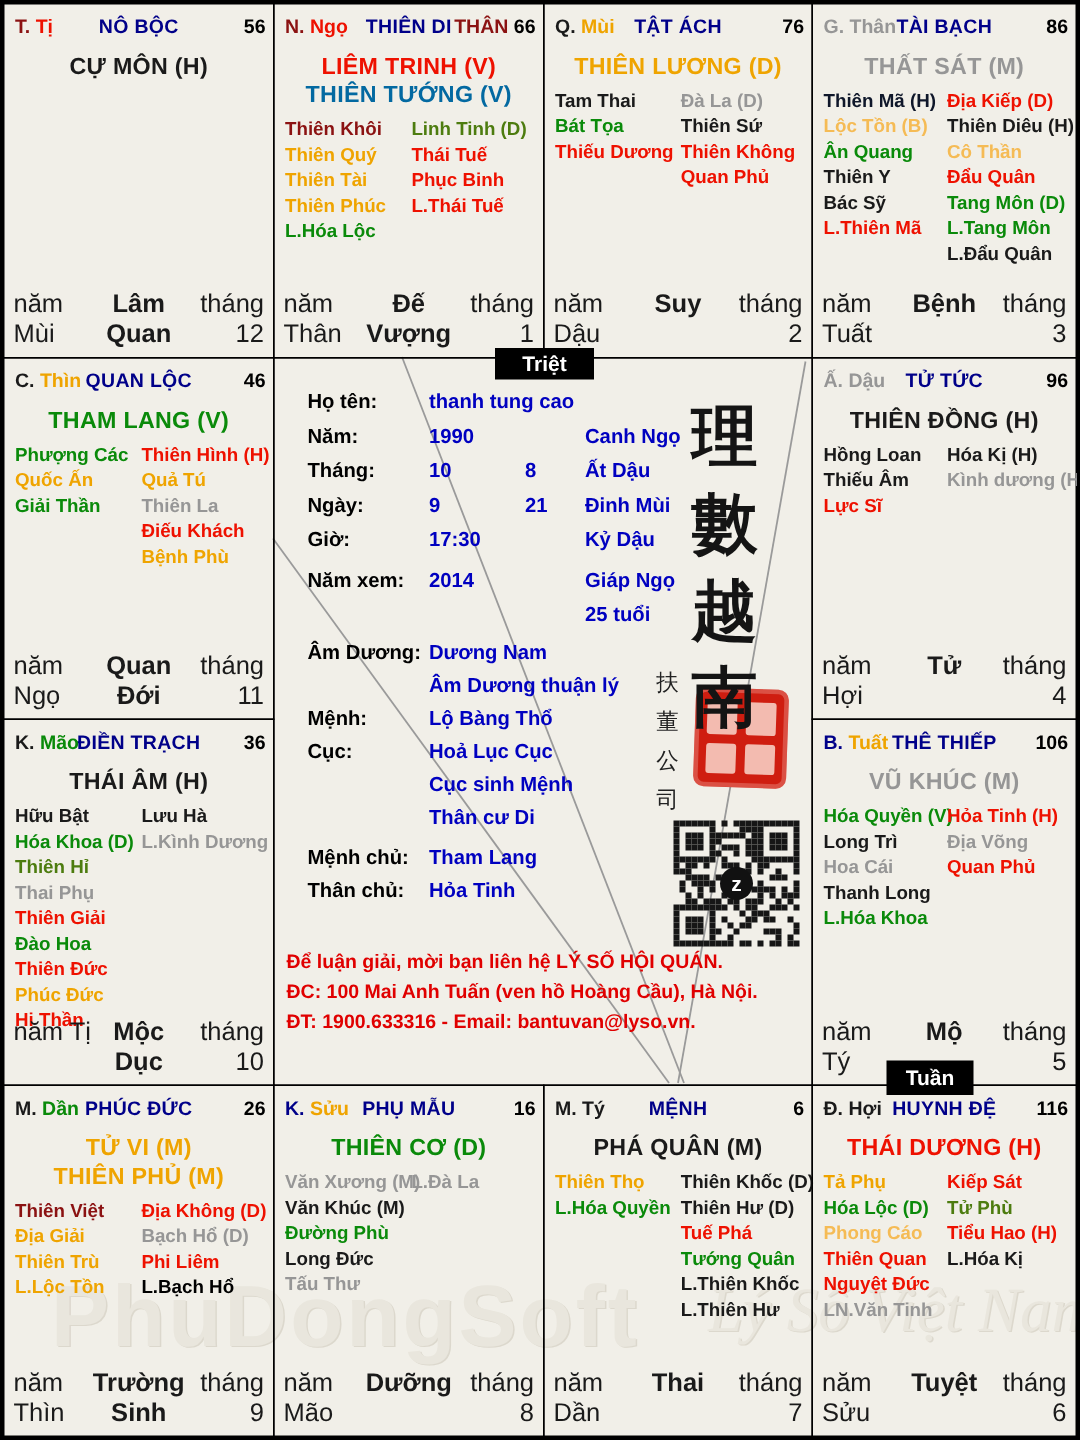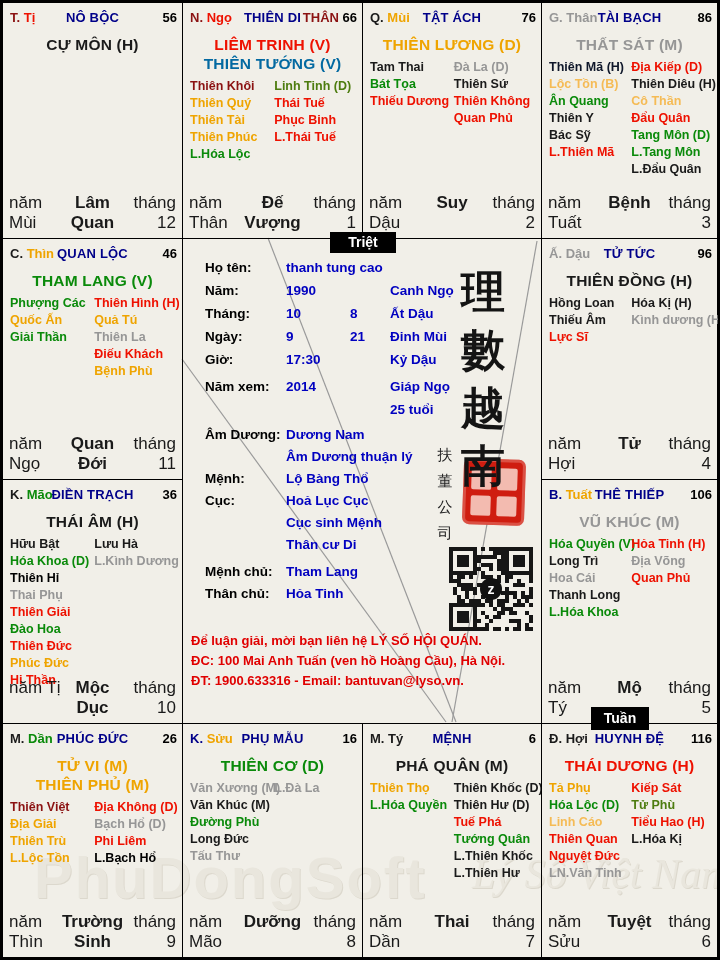--- a/index.html
+++ b/index.html
@@ -261,21 +261,21 @@
        <span class="pname" style="color:#000089">ĐIỀN TRẠCH</span>
        <span class="headright"><span class="num">36</span></span>
      </div>
      <div class="mains">
           <div style="color:#1a1a1a">THÁI ÂM (H)</div>
         </div>
      <div class="cols">
        <div class="c1">
             <span class="star" style="color:#1a1a1a">Hữu Bật</span>
             <span class="star" style="color:#0a8a0a">Hóa Khoa (D)</span>
-            <span class="star" style="color:#000000">Thiên Hỉ</span>
+            <span class="star" style="color:#4d7c0f">Thiên Hỉ</span>
             <span class="star" style="color:#969696">Thai Phụ</span>
             <span class="star" style="color:#ee1100">Thiên Giải</span>
             <span class="star" style="color:#0a8a0a">Đào Hoa</span>
             <span class="star" style="color:#ee1100">Thiên Đức</span>
             <span class="star" style="color:#efa400">Phúc Đức</span>
             <span class="star" style="color:#ee1100">Hi Thần</span>
           </div>
        <div class="c2">
             <span class="star" style="color:#1a1a1a">Lưu Hà</span>
             <span class="star" style="color:#969696">L.Kình Dương</span>
@@ -408,21 +408,21 @@
        <span class="pname" style="color:#000089">HUYNH ĐỆ</span>
        <span class="headright"><span class="num">116</span></span>
      </div>
      <div class="mains">
           <div style="color:#ee1100">THÁI DƯƠNG (H)</div>
         </div>
      <div class="cols">
        <div class="c1">
             <span class="star" style="color:#efa400">Tả Phụ</span>
             <span class="star" style="color:#0a8a0a">Hóa Lộc (D)</span>
-            <span class="star" style="color:#f5bb55">Linh Cáo</span>
+            <span class="star" style="color:#f5bb55">Phong Cáo</span>
             <span class="star" style="color:#ee1100">Thiên Quan</span>
             <span class="star" style="color:#ee1100">Nguyệt Đức</span>
             <span class="star" style="color:#969696">LN.Văn Tinh</span>
           </div>
        <div class="c2">
             <span class="star" style="color:#ee1100">Kiếp Sát</span>
             <span class="star" style="color:#4d7c0f">Tử Phù</span>
             <span class="star" style="color:#ee1100">Tiểu Hao (H)</span>
             <span class="star" style="color:#1a1a1a">L.Hóa Kị</span>
           </div>

